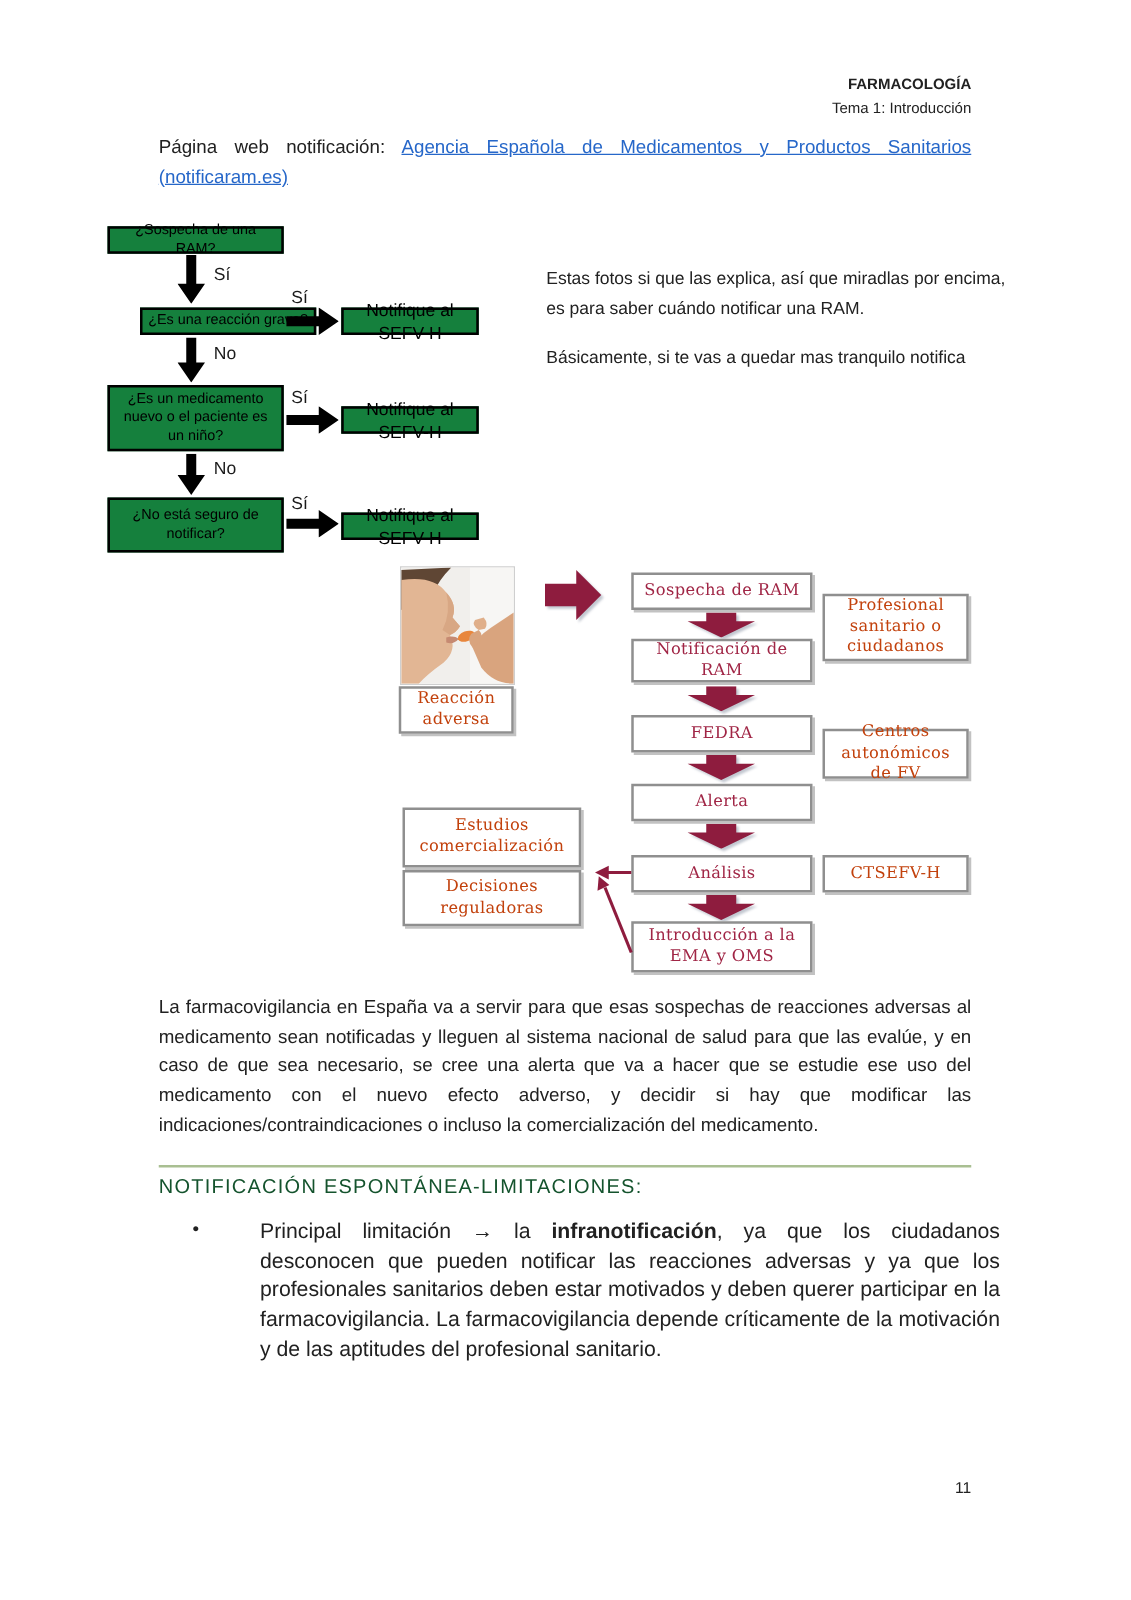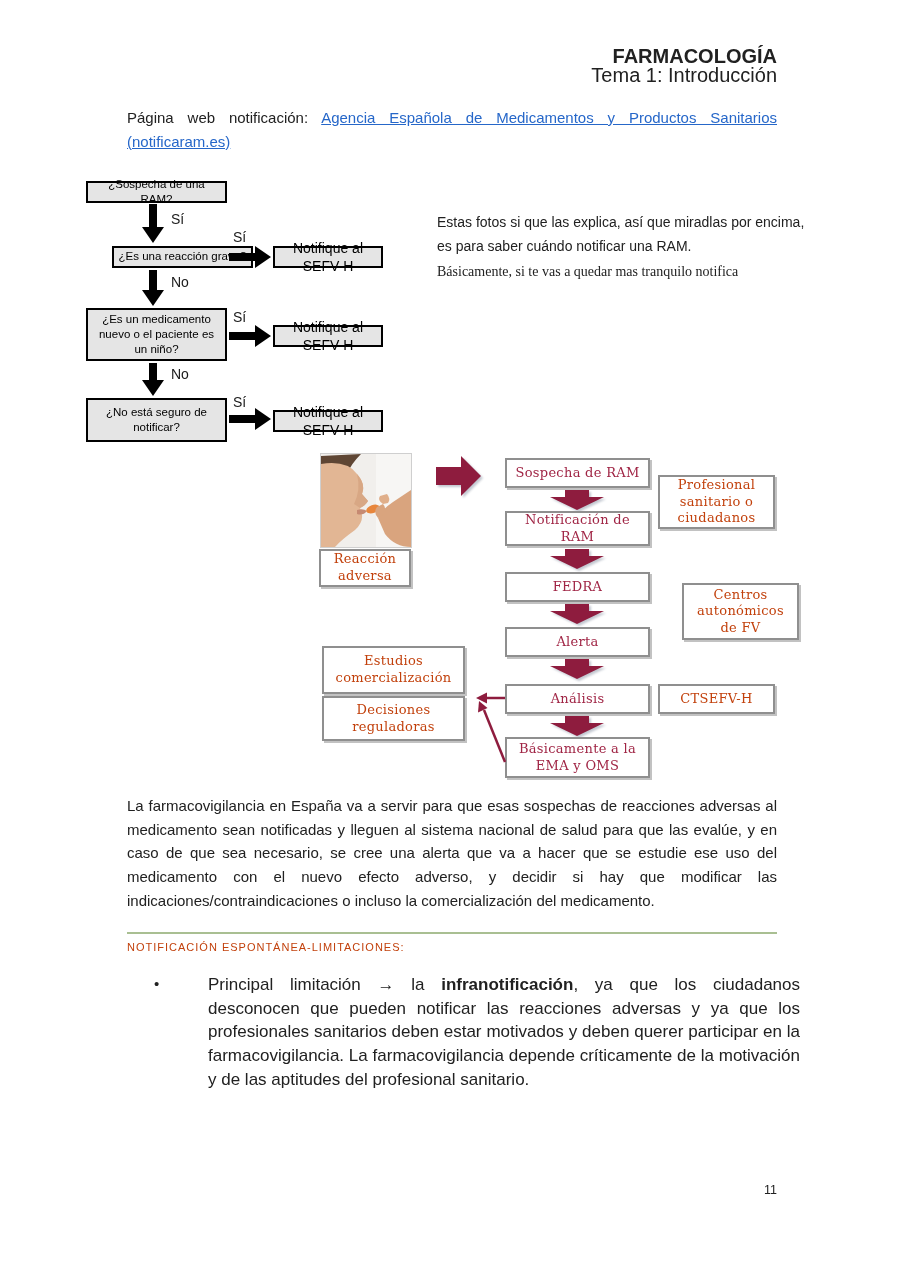--- a/index.html
+++ b/index.html
@@ -3,54 +3,54 @@
 <meta charset="utf-8">
 <style>
   html,body{margin:0;padding:0;background:#e8e8e8;}
   .page{
     position:relative;width:905px;height:1280px;background:#ffffff;
     font-family:"Liberation Sans",sans-serif;color:#212121;overflow:hidden;
     margin:0 auto;
   }
   .abs{position:absolute;}
   
-  .hdr{right:128px;top:47px;text-align:right;font-size:20px;line-height:19px;}
+  .hdr{right:128px;top:58px;text-align:right;font-size:12px;line-height:19px;}
   .hdr .t1{font-weight:bold;}
   
   .intro{left:127px;top:106px;width:650px;font-size:15px;line-height:23.5px;text-align:justify;}
   .intro a{color:#2667C9;text-decoration:underline;cursor:pointer;}
   
   .ybox{
-    background:#e5e5e5;border:2px solid #000;box-sizing:border-box;
+    background:#15803d;border:2px solid #000;box-sizing:border-box;
     display:flex;align-items:center;justify-content:center;text-align:center;
     font-size:11.5px;line-height:1.32;color:#000;padding:4px 3px;
   }
   .ybox.notify{font-size:14px;}
   .lbl{font-size:14px;color:#1a1a1a;}
   .arrow-svg{display:block;}
   
   .dbox{
     background:#fff;border:2px solid #8f8f8f;box-shadow:2px 2px 0 #c2c2c2;
     box-sizing:border-box;display:flex;align-items:center;justify-content:center;
     text-align:center;font-family:"DejaVu Serif",serif;font-size:13px;
     line-height:1.28;letter-spacing:0.3px;padding:2px 4px;
   }
   .dbox.main{color:#A02545;}
   .dbox.side{color:#c2410c;}
   .photo{border:1px solid #cfcfcf;}
   .shadowed{filter:drop-shadow(2px 2px 1px rgba(120,130,150,0.45));}
   
   .sidenote{left:437px;top:211px;width:380px;font-size:14px;line-height:23.5px;}
-  .sidenote .p2{margin-top:2px;font-family:Liberation Serif, serif;}
+  .sidenote .p2{margin-top:16px;}
   
   .bodypara{left:127px;top:794px;width:650px;font-size:15px;line-height:23.7px;text-align:justify;}
   
   .section-h{
     left:127px;top:932px;width:650px;border-top:2px solid #A9BF92;
-    padding-top:7px;color:#c2410c;font-size:11px;letter-spacing:1px;
+    padding-top:7px;color:#14532d;font-size:16px;letter-spacing:1px;
   }
   
   .bullet-dot{left:154px;top:975px;font-size:15px;}
   .bullet-text{left:185px;top:973px;width:592px;font-size:17px;line-height:23.7px;text-align:justify;margin-left:23px;}
   .bold{font-weight:bold;}
   
   .pagenum{right:128px;top:1183px;font-size:12.5px;}
 </style>
 </head>
 <body>
@@ -140,24 +140,24 @@
     <polygon points="15,0 39,0 39,7 54,7 27,20 0,7 15,7" fill="#8E1C3E"></polygon>
   </svg>
   <div class="abs dbox main" style="left:505px;top:627px;width:145px;height:30px;">Alerta</div>
   <svg class="abs arrow-svg shadowed" style="left:550px;top:659px;" width="54" height="20">
     <polygon points="15,0 39,0 39,7 54,7 27,20 0,7 15,7" fill="#8E1C3E"></polygon>
   </svg>
   <div class="abs dbox main" style="left:505px;top:684px;width:145px;height:30px;">Análisis</div>
   <svg class="abs arrow-svg shadowed" style="left:550px;top:716px;" width="54" height="20">
     <polygon points="15,0 39,0 39,7 54,7 27,20 0,7 15,7" fill="#8E1C3E"></polygon>
   </svg>
-  <div class="abs dbox main" style="left:505px;top:737px;width:145px;height:41px;">Básicamente a la EMA y OMS</div>
+  <div class="abs dbox main" style="left:505px;top:737px;width:145px;height:41px;">Introducción a la EMA y OMS</div>
 
   <div class="abs dbox side" style="left:658px;top:475px;width:117px;height:54px;">Profesional sanitario o ciudadanos</div>
-  <div class="abs dbox side" style="left:658px;top:583px;width:117px;height:57px;margin-left:24px;">Centros autonómicos de FV</div>
+  <div class="abs dbox side" style="left:658px;top:583px;width:117px;height:40px;">Centros autonómicos de FV</div>
   <div class="abs dbox side" style="left:658px;top:684px;width:117px;height:30px;">CTSEFV-H</div>
 
   <div class="abs dbox side" style="left:322px;top:646px;width:143px;height:48px;">Estudios comercialización</div>
   <div class="abs dbox side" style="left:322px;top:696px;width:143px;height:45px;">Decisiones reguladoras</div>
 
   <svg class="abs" style="left:468px;top:688px;" width="60" height="90">
     <line x1="37" y1="10" x2="18" y2="10" stroke="#8E1C3E" stroke-width="2.5"></line>
     <polygon points="8,10 19,4.5 19,15.5" fill="#8E1C3E"></polygon>
     <line x1="37" y1="74" x2="16" y2="22" stroke="#8E1C3E" stroke-width="2.5"></line>
     <polygon points="11,13 19.5,20 10,24.5" fill="#8E1C3E"></polygon>

